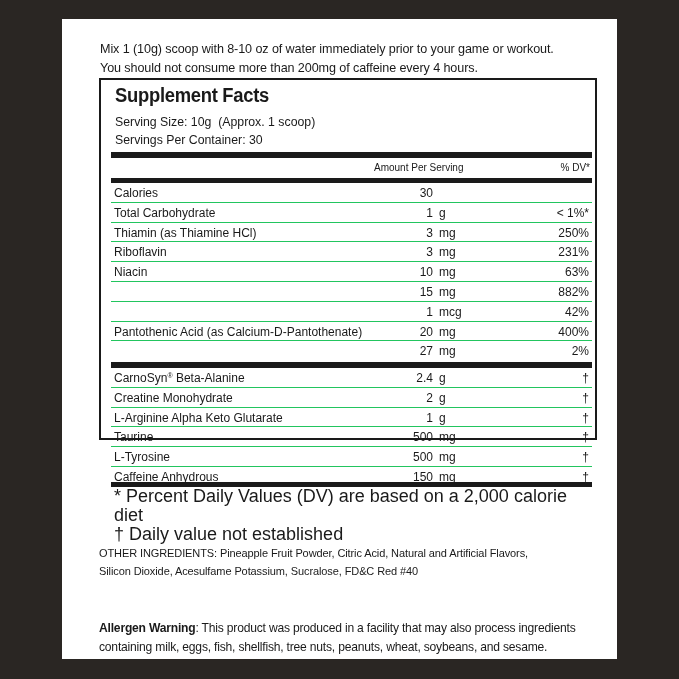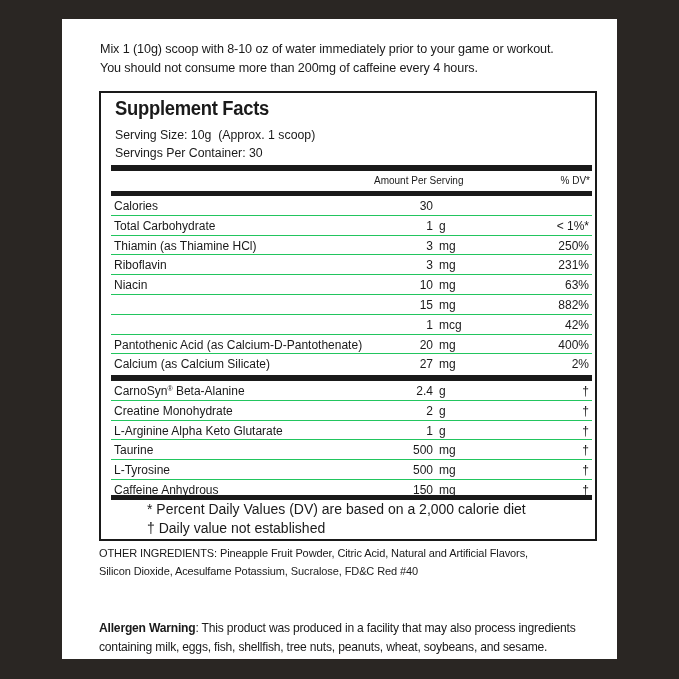--- a/index.html
+++ b/index.html
@@ -19,22 +19,22 @@
   }
   .directions {
     position: absolute;
     left: 38px; top: 21px;
     font-size: 12.6px;
     line-height: 19px;
     letter-spacing: -0.1px;
   }
   .facts-box {
     position: absolute;
-    left: 37px; top: 72px;
-    width: 498px; height: 450px;
+    left: 37px; top: 59px;
+    width: 498px; height: 362px;
     border: 2px solid #1a1a1a;
     box-sizing: border-box;
   }
   .facts-title {
     position: absolute;
     left: 14px; top: 4px;
     font-size: 20px;
     font-weight: bold;
     letter-spacing: -0.3px;
     transform: scaleX(0.92);
@@ -72,23 +72,22 @@
     box-sizing: border-box;
   }
   .row:last-child { border-bottom: none; }
   .row .name { position: absolute; left: 3px; top: 3px; white-space: nowrap; }
   .row .qty  { position: absolute; left: 264px; top: 3px; width: 58px; text-align: right; white-space: nowrap; }
   .row .unit { position: absolute; left: 328px; top: 3px; white-space: nowrap; }
   .row .dv   { position: absolute; right: 3px; top: 3px; white-space: nowrap; }
   .footnotes {
     position: absolute;
     left: 13px; top: 407px;
-    font-size: 14px;
+    font-size: 18px;
     line-height: 19px;
-    margin-left: 33px;
   }
   .other {
     position: absolute;
     left: 37px; top: 525px;
     font-size: 11px;
     line-height: 18px;
     letter-spacing: -0.1px;
   }
   .allergen {
     position: absolute;
@@ -168,21 +167,20 @@
     <span class="unit">mcg</span>
     <span class="dv">42%</span>
   </div>
         <div class="row">
     <span class="name">Pantothenic Acid (as Calcium-D-Pantothenate)</span>
     <span class="qty">20</span>
     <span class="unit">mg</span>
     <span class="dv">400%</span>
   </div>
         <div class="row">
-    <span class="name">Calcium (as Calcium Silicate)</span>
     <span class="qty">27</span>
     <span class="unit">mg</span>
     <span class="dv">2%</span>
   </div>
       </div>
 
     <div class="thick-bar" style="top:282px; height:6px"></div>
 
     <div class="rows" style="top:288px" id="group2">
         <div class="row">

